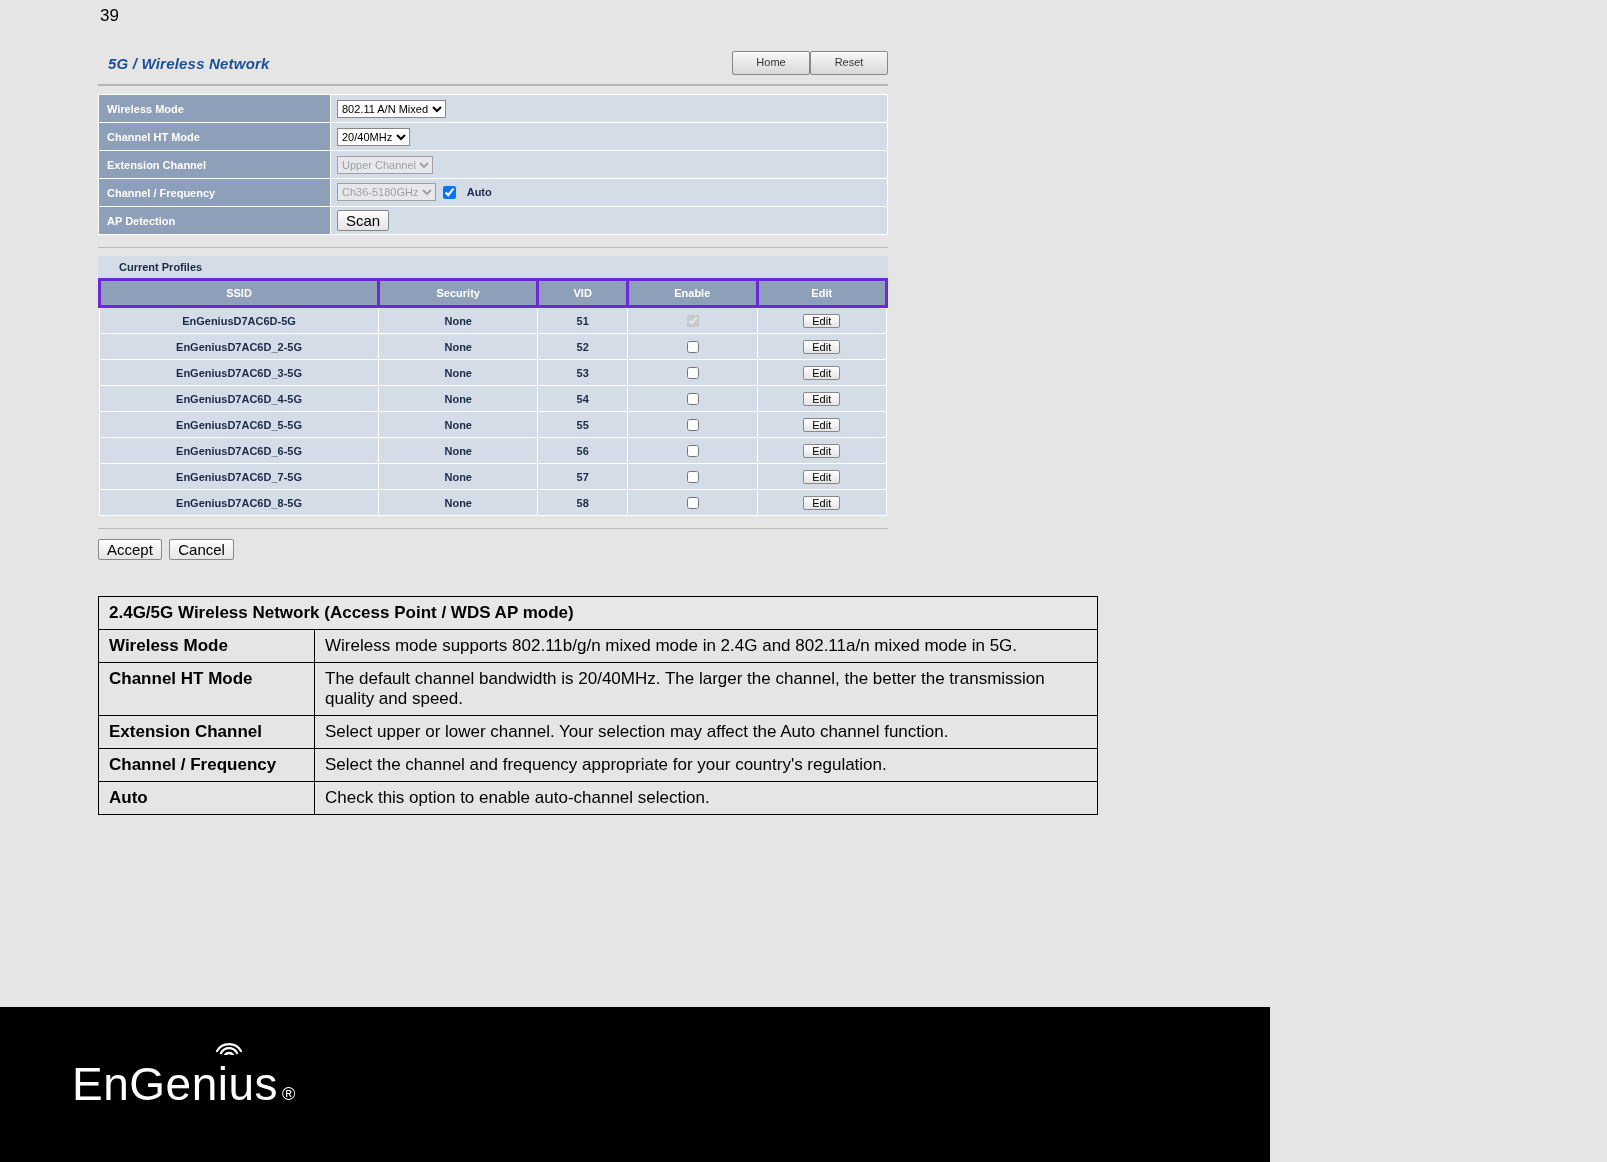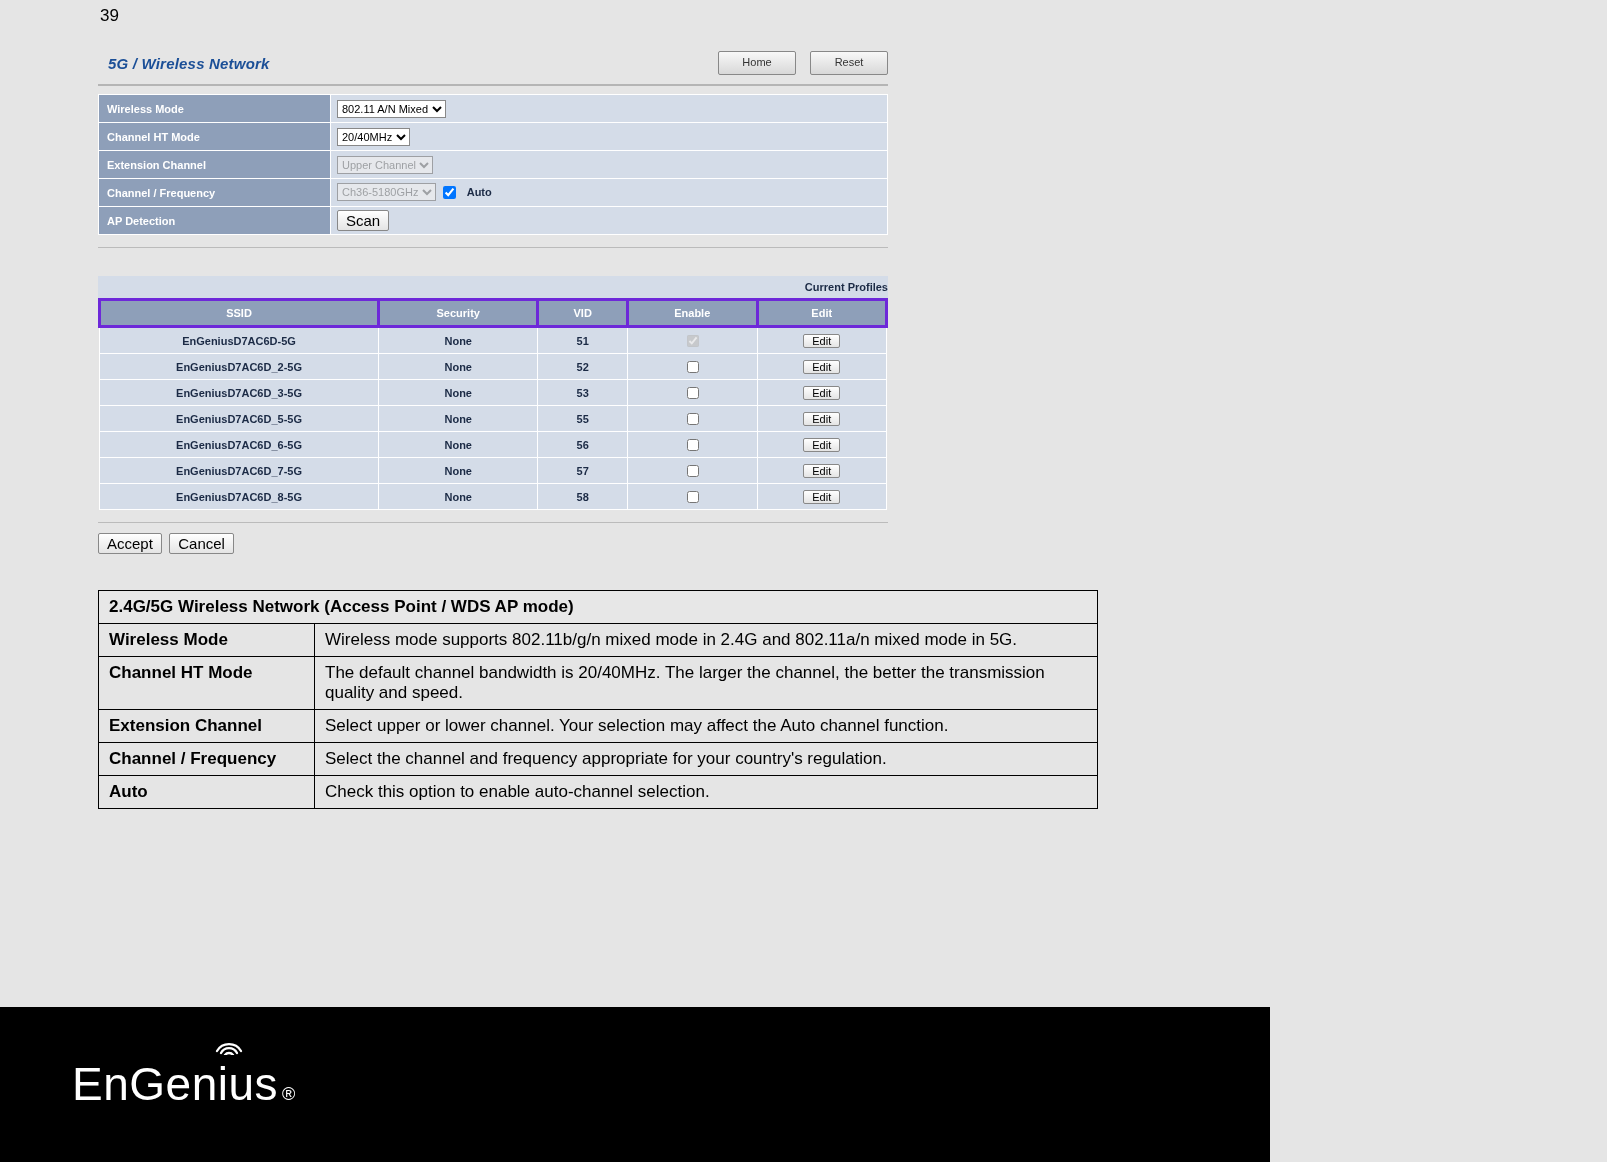--- a/index.html
+++ b/index.html
@@ -4,36 +4,36 @@
 <style>
   html, body { margin:0; padding:0; background:#fff; font-family: Arial, Helvetica, sans-serif; color:#000; }
   .page { width:1607px; height:1162px; position:relative; background:#e5e5e5; }
   .content { position:absolute; left:98px; top:0; width:1000px; }
   .pgnum { font-size:17px; padding:6px 0 12px 2px; }
 
   
   .shot { margin-top:8px; width:790px; font-size:12px; }
   .shot .titlebar { display:flex; align-items:center; justify-content:space-between; height:34px; }
   .shot .title { color:#1b4f97; font-weight:bold; font-style:italic; font-size:15px; letter-spacing:0.2px; padding-left:10px;}
-  .topbtns { display:flex; gap:14px; }
+  .topbtns { display:flex; }
   .topbtn { width:76px; height:22px; background:linear-gradient(#f8f8f8,#d8d8d8); border:1px solid #888; border-radius:2px; text-align:center; line-height:20px; font-size:11px; color:#333; cursor:pointer;}
   .hr { border:none; border-top:2px solid #b5b5b5; margin:4px 0 8px 0;}
   .thinhr { border:none; border-top:1px solid #bbb; margin:12px 0 0 0;}
 
   table.settings { width:100%; border-collapse:collapse; }
   table.settings td { height:25px; border:1px solid #fff; vertical-align:middle; }
   table.settings td.lbl { width:222px; background:#8e9fb9; color:#fff; font-weight:bold; font-size:11px; padding-left:8px;}
   table.settings td.val { background:#d4dce8; padding-left:6px;margin-top:40px;}
   select.ctrl, input.txt { font-size:11px; height:18px; background:#fff; border:1px solid #888; }
   select.ctrl.disabled { background:#eee; color:#888; }
   .scanbtn, .smallbtn { font-size:15px; padding:1px 8px; background:linear-gradient(#fff,#e4e4e4); border:1px solid #888; border-radius:2px; cursor:pointer;}
   .autolbl { font-size:11px; font-weight:bold; color:#1b2a45; margin-left:4px;}
   .chk { vertical-align:middle; }
 
-  .profcaption { background:#d4dce8; color:#1b2a45; font-weight:bold; font-size:11px; text-align:right; height:22px; line-height:22px; margin-top:28px;}
+  .profcaption { background:#d4dce8; color:#1b2a45; font-weight:bold; font-size:11px; text-align:left; height:22px; line-height:22px; margin-top:8px;padding-left:21px;}
   table.profiles { width:100%; border-collapse:collapse; }
   table.profiles th { background:#8e9fb9; color:#fff; font-weight:bold; font-size:11px; height:22px; border:3px solid #6d28d9;}
   table.profiles td { background:#d4dce8; text-align:center; color:#1b2a45; font-weight:bold; font-size:11px; height:23px; border:1px solid #fff;}
   table.profiles col.c1{width:280px;} col.c2{width:160px;} col.c3{width:90px;} col.c4{width:130px;} col.c5{width:130px;}
   .editbtn { font-size:11px; padding:0 8px; background:linear-gradient(#fff,#e4e4e4); border:1px solid #888; border-radius:2px; cursor:pointer; font-weight:normal; color:#000;}
   .rowchk { width:12px; height:12px; }
 
   .botbtns { margin-top:10px; }
   .botbtns .smallbtn { margin-right:4px; }
 
@@ -127,20 +127,27 @@
               <td>EnGeniusD7AC6D_2-5G</td>
               <td>None</td>
               <td>52</td>
               <td><input type="checkbox" class="rowchk" style=""></td>
               <td><button class="editbtn">Edit</button></td>
             </tr>
             <tr>
               <td>EnGeniusD7AC6D_3-5G</td>
               <td>None</td>
               <td>53</td>
+              <td><input type="checkbox" class="rowchk" style=""></td>
+              <td><button class="editbtn">Edit</button></td>
+            </tr>
+            <tr>
+              <td>EnGeniusD7AC6D_4-5G</td>
+              <td>None</td>
+              <td>54</td>
               <td><input type="checkbox" class="rowchk" style=""></td>
               <td><button class="editbtn">Edit</button></td>
             </tr>
             <tr>
               <td>EnGeniusD7AC6D_5-5G</td>
               <td>None</td>
               <td>55</td>
               <td><input type="checkbox" class="rowchk" style=""></td>
               <td><button class="editbtn">Edit</button></td>
             </tr>

